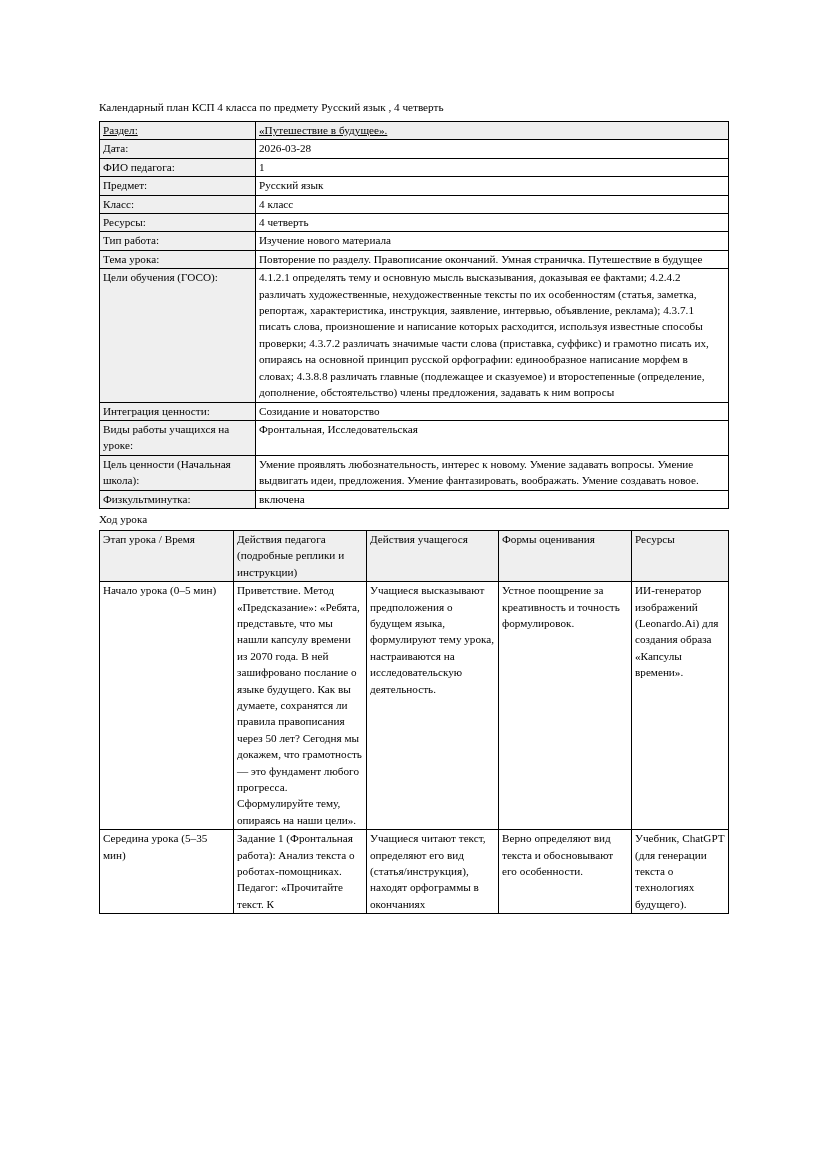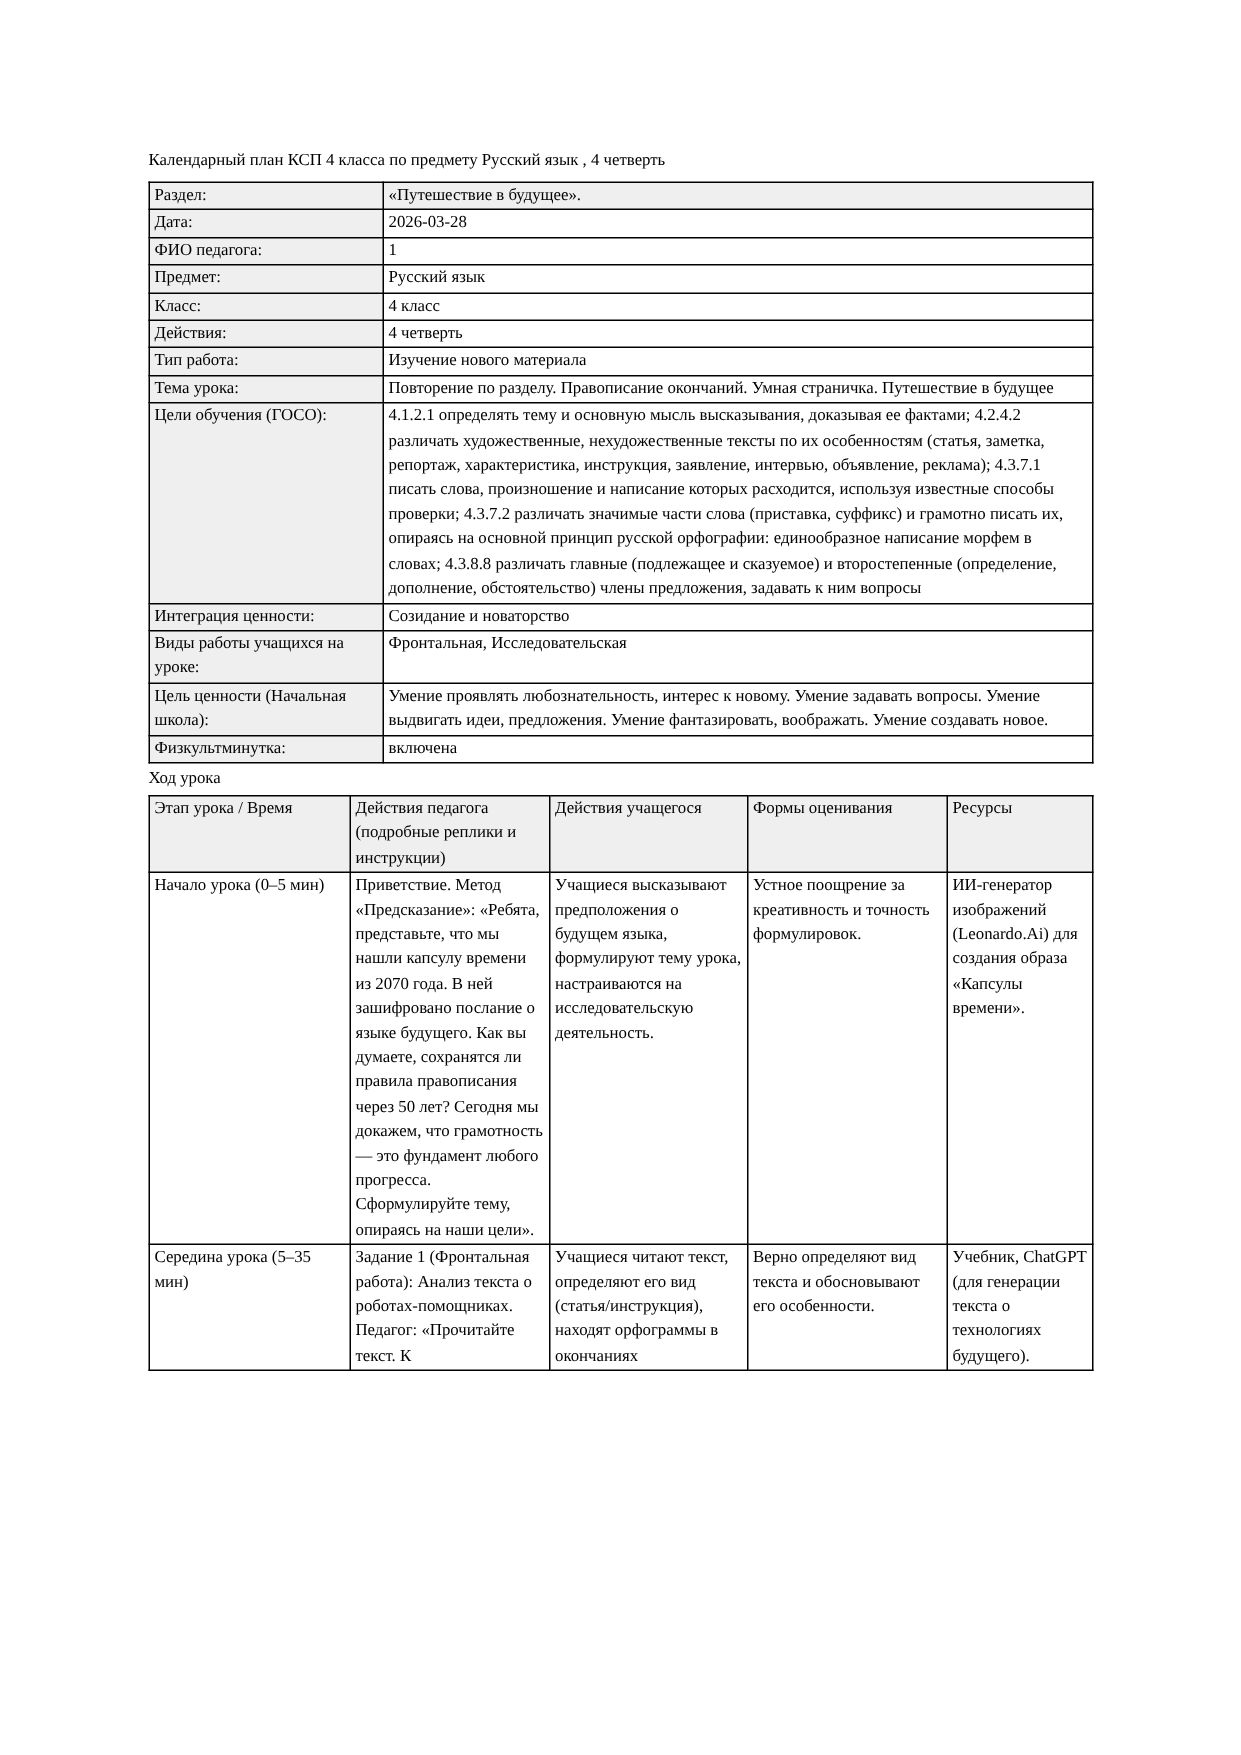--- a/index.html
+++ b/index.html
@@ -53,21 +53,21 @@
     vertical-align: top;
     text-align: left;
     font-weight: normal;
     word-wrap: break-word;
     overflow-wrap: break-word;
     hyphens: none;
   }
   
   #info-table col.c-label { width: 156px; }
   #info-table col.c-value { width: 473px; }
-  #info-table tr.shaded td { background: #efefef; }
+  #info-table tr.shaded td { background: #efefef; text-decoration: underline; }
   #info-table td.label { background: #efefef; }
   #info-table td.value { background: #ffffff; }
   #info-table tr.shaded td.label,
   #info-table tr.shaded td.value { background: #efefef; }
 
   
   #flow-table { margin-top: 1px; }
   #flow-table col.c1 { width: 134px; }
   #flow-table col.c2 { width: 133px; }
   #flow-table col.c3 { width: 132px; }
@@ -104,21 +104,21 @@
         </tr>
         <tr>
           <td class="label">Предмет:</td>
           <td class="value">Русский язык</td>
         </tr>
         <tr>
           <td class="label">Класс:</td>
           <td class="value">4 класс</td>
         </tr>
         <tr>
-          <td class="label">Действия:</td>
+          <td class="label">Ресурсы:</td>
           <td class="value">4 четверть</td>
         </tr>
         <tr>
           <td class="label">Тип работа:</td>
           <td class="value">Изучение нового материала</td>
         </tr>
         <tr>
           <td class="label">Тема урока:</td>
           <td class="value">Повторение по разделу. Правописание окончаний. Умная страничка. Путешествие в будущее</td>
         </tr>

